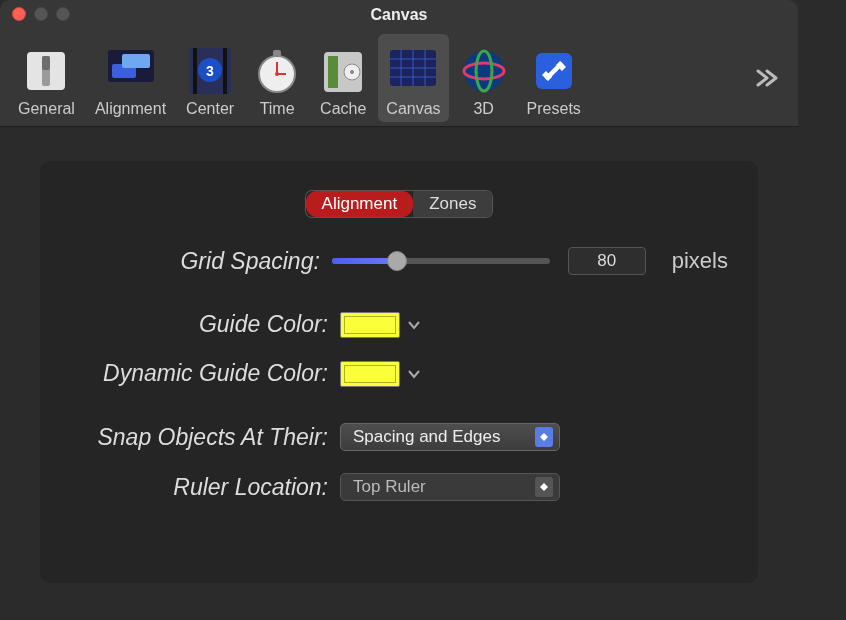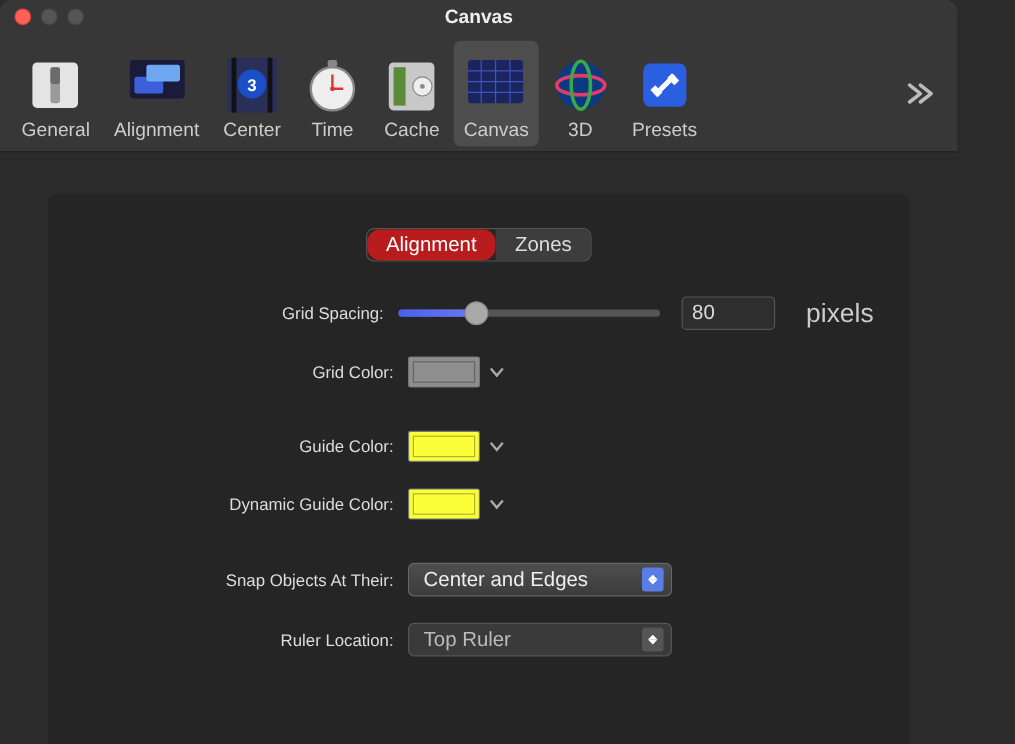--- a/index.html
+++ b/index.html
@@ -105,21 +105,22 @@
   .row {
     display:flex;
     align-items:center;
     margin-bottom: 22px;
   }
   .row .lbl {
     width: 270px;
     text-align:right;
     padding-right: 12px;
     color:#ddd;
-    font-size:14px;
+    font-size:23px;
+    font-style:italic;
   }
   .slider-track {
     width: 225px;
     height: 6px;
     background:#555;
     border-radius:3px;
     position:relative;
     margin-right: 18px;
   }
   .slider-fill {
@@ -132,21 +133,21 @@
     width:20px;height:20px;border-radius:50%;
     background:#a9a9a9;
     border:1px solid #888;
   }
   .num-field {
     width:80px; height:28px;
     background:#2e2e2e;
     border:1px solid #555;
     border-radius:4px;
     color:#ddd;
-    text-align:left;
+    text-align:center;
     padding:0 8px;
     font-size:17px;
     line-height:26px;
   }
   .unit { margin-left:26px; color:#ccc; font-size:22px;}
   .color-well {
     width:60px;height:26px;border:1px solid #777;border-radius:2px;
     display:inline-block;
     position:relative;
   }
@@ -323,29 +324,20 @@
       <div class="row">
         <div class="lbl">Grid Spacing:</div>
         <div class="slider-track">
           <div class="slider-fill" id="gs-fill" style="width: 30%;"></div>
           <div class="slider-thumb" id="gs-thumb" style="left: 30%;"></div>
         </div>
         <div class="num-field">80</div>
         <div class="unit">pixels</div>
       </div>
 
-      <div class="row">
-        <div class="lbl">Grid Color:</div>
-        <span class="color-well" id="grid-color-well" style="background: rgb(142, 142, 142);"></span>
-        <span class="chev-small">
-          <svg width="12" height="10">
-              <path d="M1 2 L6 8 L11 2" stroke="#aaa" stroke-width="2" fill="none"></path>
-            </svg>
-        </span>
-      </div>
 
       <div style="height:14px"></div>
 
       <div class="row">
         <div class="lbl">Guide Color:</div>
         <span class="color-well" id="guide-color-well" style="background: rgb(251, 255, 58);"></span>
         <span class="chev-small">
           <svg width="12" height="10">
               <path d="M1 2 L6 8 L11 2" stroke="#aaa" stroke-width="2" fill="none"></path>
             </svg>
@@ -360,21 +352,21 @@
               <path d="M1 2 L6 8 L11 2" stroke="#aaa" stroke-width="2" fill="none"></path>
             </svg>
         </span>
       </div>
 
       <div style="height:14px"></div>
 
       <div class="row">
         <div class="lbl">Snap Objects At Their:</div>
         <div class="popup">
-          <span>Center and Edges</span>
+          <span>Spacing and Edges</span>
           <span class="arrows">
             <span class="arr-up"></span>
               <span class="arr-down"></span>
           </span>
         </div>
       </div>
 
       <div class="row">
         <div class="lbl">Ruler Location:</div>
         <div class="popup muted">

